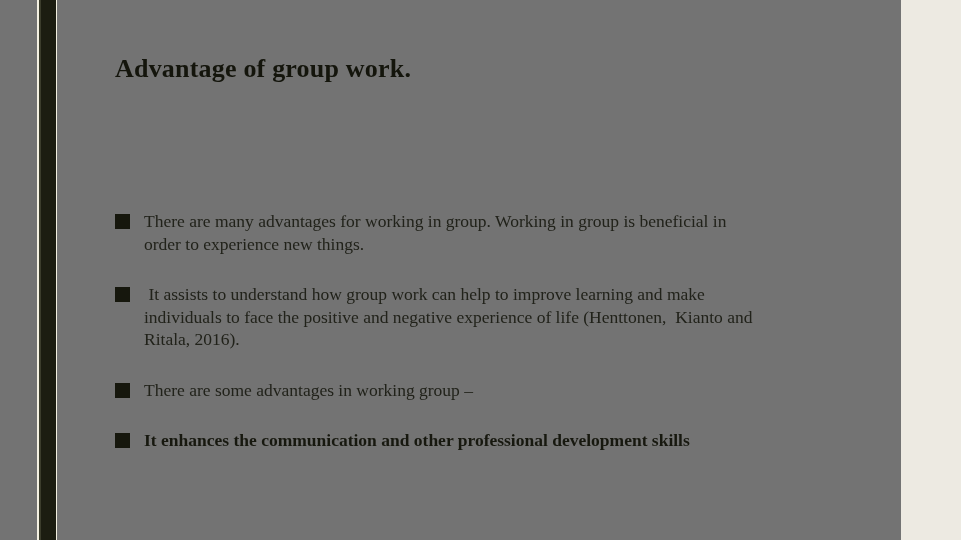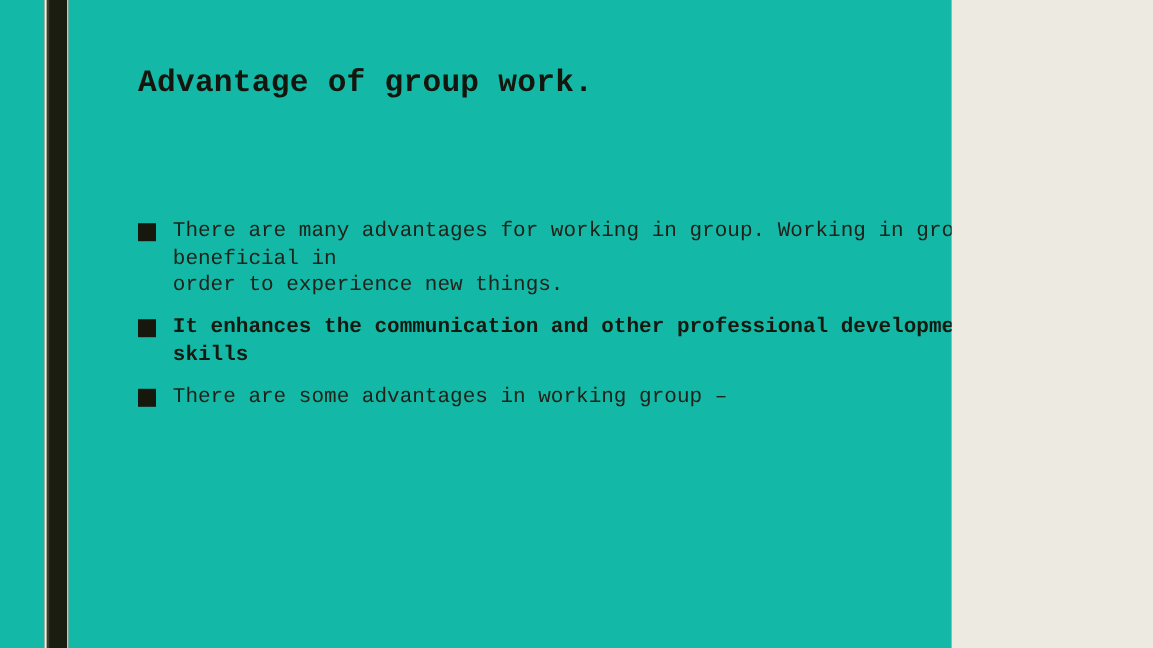--- a/index.html
+++ b/index.html
@@ -2,25 +2,25 @@
 <html><head>
 <meta charset="utf-8">
 <style>
   html, body {
     margin: 0;
     padding: 0;
     background: #edeae2;
   }
   .slide {
     position: relative;
-    width: 793px;
+    width: 901px;
     height: 540px;
-    background: #14b8a6;
+    background: #737373;
     overflow: hidden;
-    font-family: Liberation Mono, monospace;
+    font-family: Liberation Serif, serif;
   }
   .accent-bar {
     position: absolute;
     left: 37px;
     top: 0;
     width: 20px;
     height: 540px;
     background: #1c1d11;
     border-left: 2px solid #f4f1e2;
     border-right: 1px solid #f2efe0;
@@ -48,20 +48,21 @@
   .bullet-list {
     position: absolute;
     left: 115px;
     top: 182px;
     width: 748px;
   }
   .bullet-item {
     display: flex;
     align-items: flex-start;
     margin-bottom: 12.5px;
+    margin-top: 28px;
   }
   .bullet-square {
     flex: 0 0 auto;
     width: 15px;
     height: 15px;
     background: #16170d;
     margin-top: 4px;
     margin-right: 14px;
   }
   .bullet-text {
@@ -89,27 +90,33 @@
 
   <div class="bullet-list">
 
     <div class="bullet-item">
       <span class="bullet-square"></span>
       <span class="bullet-text">There are many advantages for working in group. Working in group is beneficial in
 order to experience new things.</span>
     </div>
 
 
-
-    <div class="bullet-item bold">
+    <div class="bullet-item">
       <span class="bullet-square"></span>
-      <span class="bullet-text">It enhances the communication and other professional development skills</span>
+      <span class="bullet-text"> It assists to understand how group work can help to improve learning and make
+individuals to face the positive and negative experience of life (Henttonen,  Kianto and
+Ritala, 2016).</span>
     </div>
 
     <div class="bullet-item">
       <span class="bullet-square"></span>
       <span class="bullet-text">There are some advantages in working group –</span>
+    </div>
+
+    <div class="bullet-item bold">
+      <span class="bullet-square"></span>
+      <span class="bullet-text">It enhances the communication and other professional development skills</span>
     </div>
 
 
   </div>
 
 </div>
 
 </body></html>

